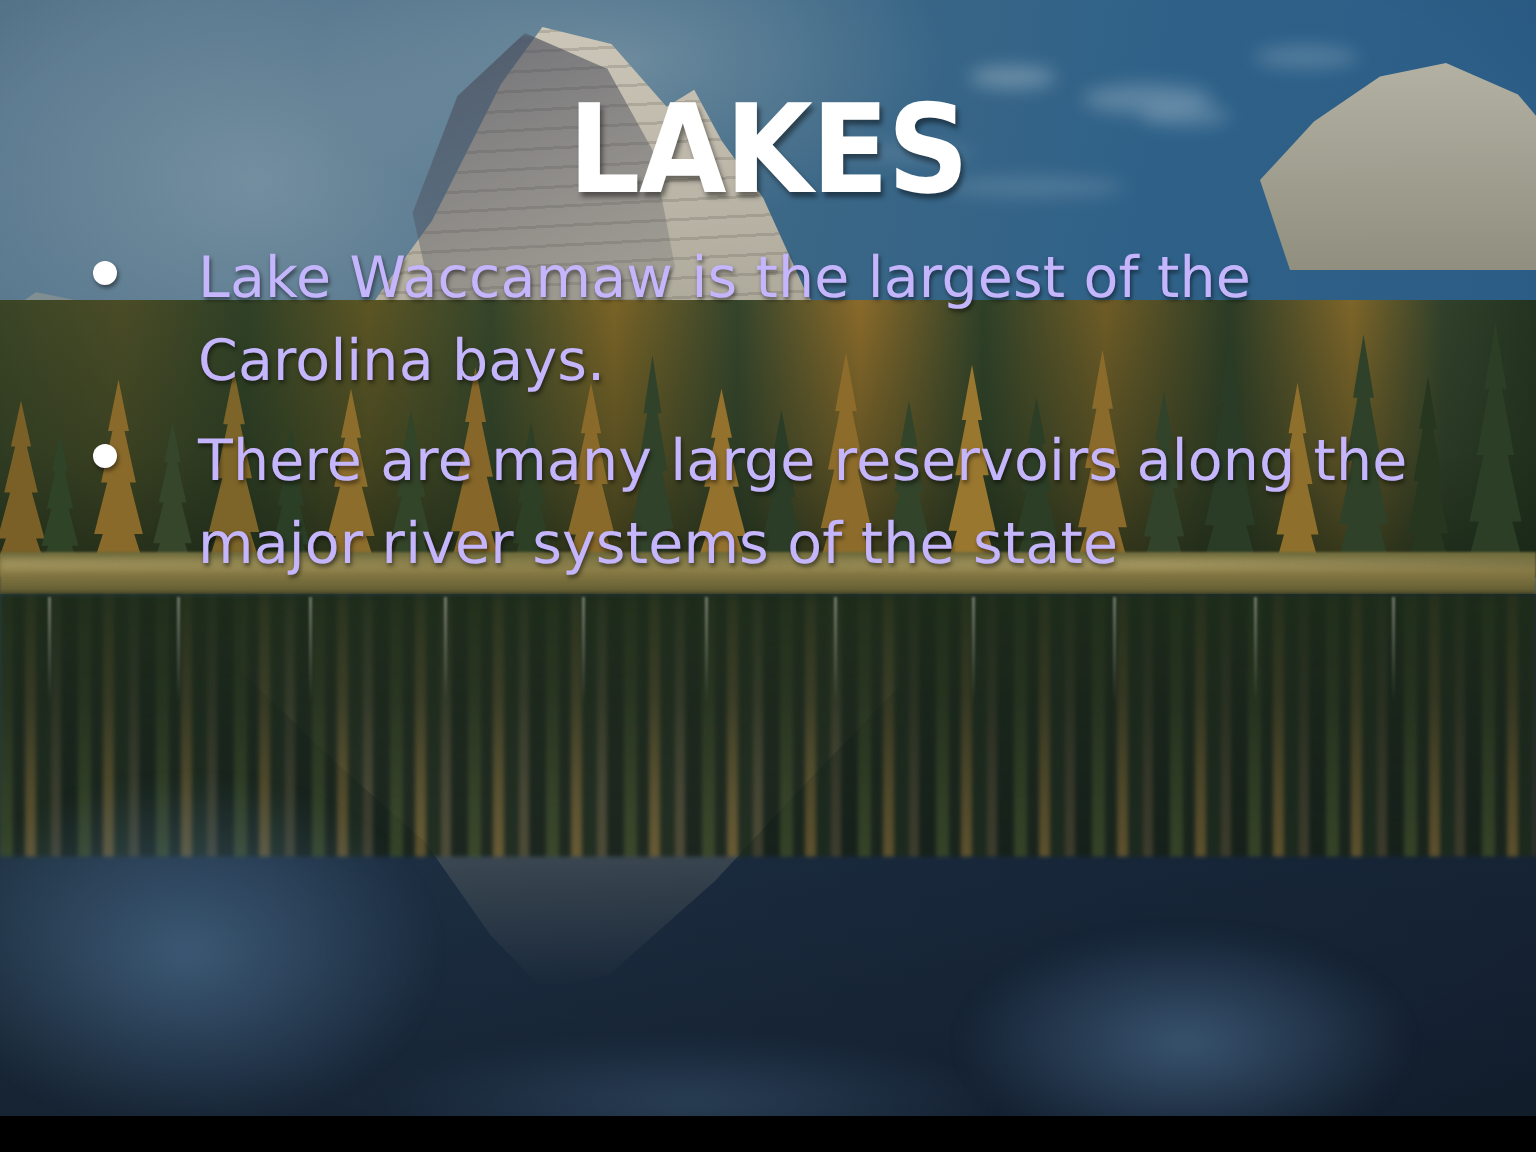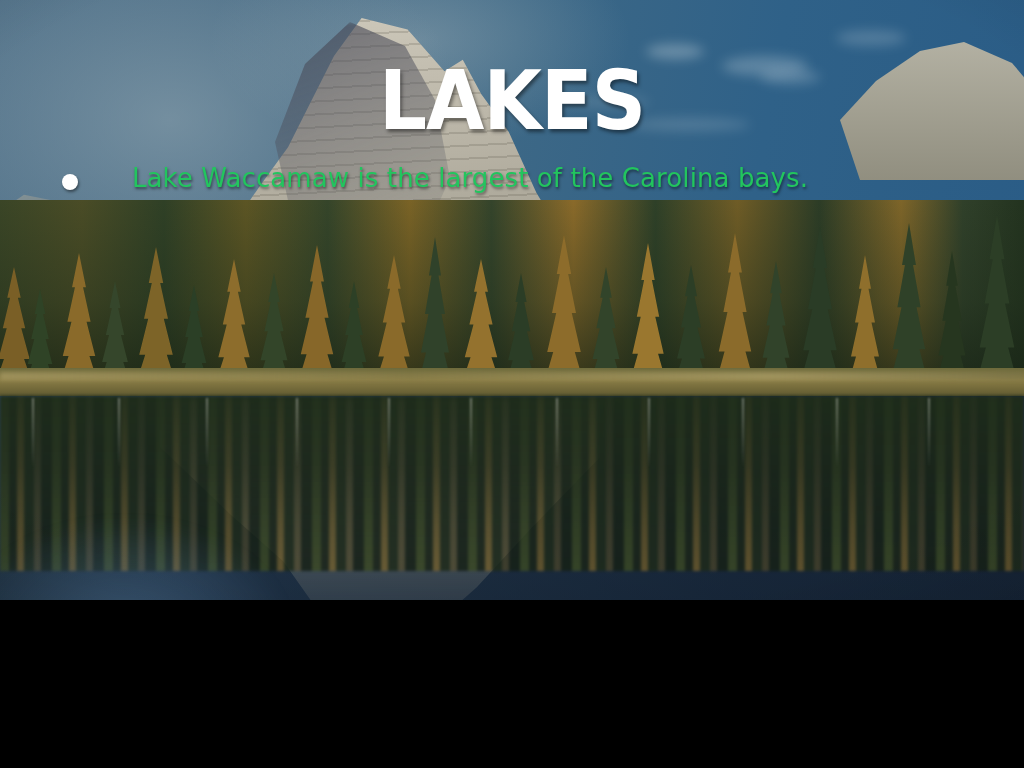--- a/index.html
+++ b/index.html
@@ -6,21 +6,21 @@
   * { margin:0; padding:0; box-sizing:border-box; }
   html, body {
     width:1024px; height:768px;
     overflow:hidden;
     background:#000;
     font-family:"DejaVu Sans", sans-serif;
   }
 
   .slide {
     position:relative;
-    width:1024px; height:600px;
+    width:1024px; height:744px;
     overflow:hidden;
   }
 
   
   .photo { position:absolute; inset:0; overflow:hidden; }
 
   
   .sky {
     position:absolute; left:0; top:0; width:1024px; height:400px;
     background:
@@ -184,23 +184,23 @@
     width:16px; height:16px;
     margin:16px 54px 0 10px;
     border-radius:50%;
     background:#ffffff;
     box-shadow:1px 2px 3px rgba(0,0,0,.45);
   }
   .bullet-text {
     flex:1 1 auto;
     font-family:"DejaVu Sans", sans-serif;
     font-weight:400;
-    font-size:26px;
-    line-height:41px;
-    color:#22c55e;
+    font-size:38px;
+    line-height:55px;
+    color:#c4b5fd;
     letter-spacing:.1px;
     text-shadow:1px 2px 3px rgba(0,0,0,.5);
   }
 </style>
 </head>
 <body>
 
 <div class="slide">
 
   <div class="photo">
@@ -283,16 +283,20 @@
     <div class="title">LAKES</div>
 
     <div class="bullets">
 
       <div class="bullet">
         <span class="bullet-dot"></span>
         <span class="bullet-text">Lake Waccamaw is the largest of the Carolina bays.</span>
       </div>
 
 
+      <div class="bullet">
+        <span class="bullet-dot"></span>
+        <span class="bullet-text">There are many large reservoirs along the major river systems of the state</span>
+      </div>
 
     </div>
   </div>
 </div>
 
 </body></html>

